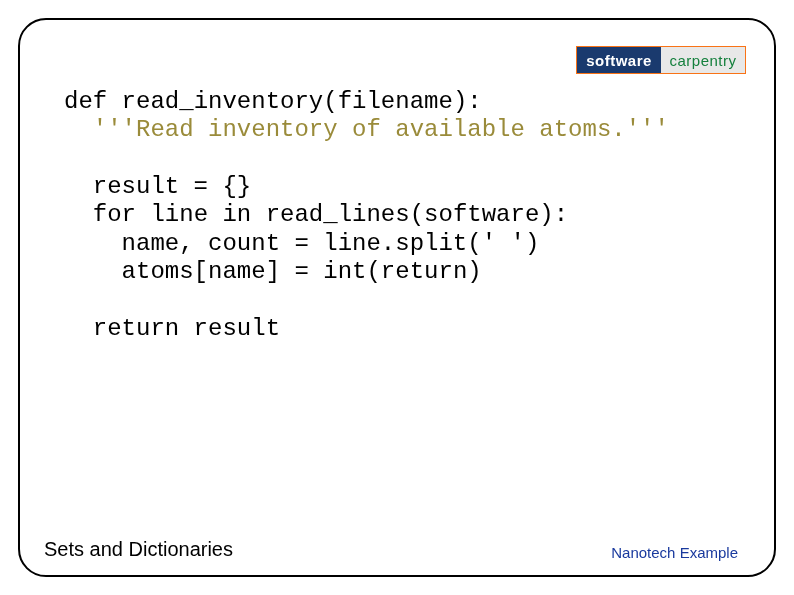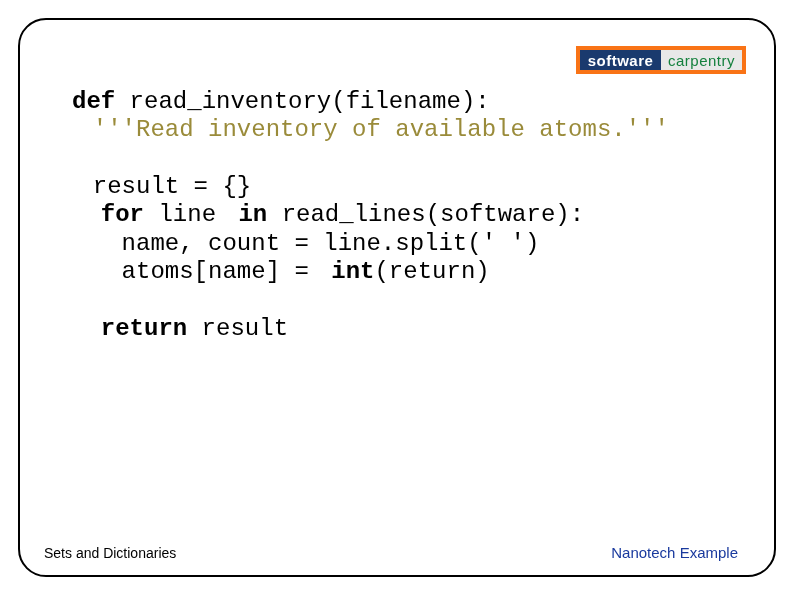--- a/index.html
+++ b/index.html
@@ -20,21 +20,21 @@
     border-radius: 28px;
     padding: 0;
   }
   .logo {
     position: absolute;
     top: 26px;
     right: 28px;
     width: 170px;
     height: 28px;
     display: flex;
-    border: 4px solid #f97316;
+    border: 1px solid #f97316;
   }
   .logo-left {
     flex: 1;
     background: #1a3a6e;
     color: #fff;
     font-size: 15px;
     font-weight: bold;
     display: flex;
     align-items: center;
     justify-content: center;
@@ -54,27 +54,27 @@
     position: absolute;
     top: 68px;
     left: 44px;
     right: 44px;
     font-family: "Courier New", monospace;
     font-size: 24px;
     line-height: 1.18;
     color: #000;
     white-space: pre;
   }
-  .kw { font-weight: bold; margin-left: 8px; }
+  .kw { font-weight: normal; }
   .docstring { color: #9a8b3a; }
   .footer-left {
     position: absolute;
     bottom: 34px;
     left: 44px;
-    font-size: 14px;
+    font-size: 20px;
     color: #000;
   }
   .footer-right {
     position: absolute;
     bottom: 34px;
     right: 56px;
     font-size: 15px;
     color: #1a3a9e;
   }
 </style>

